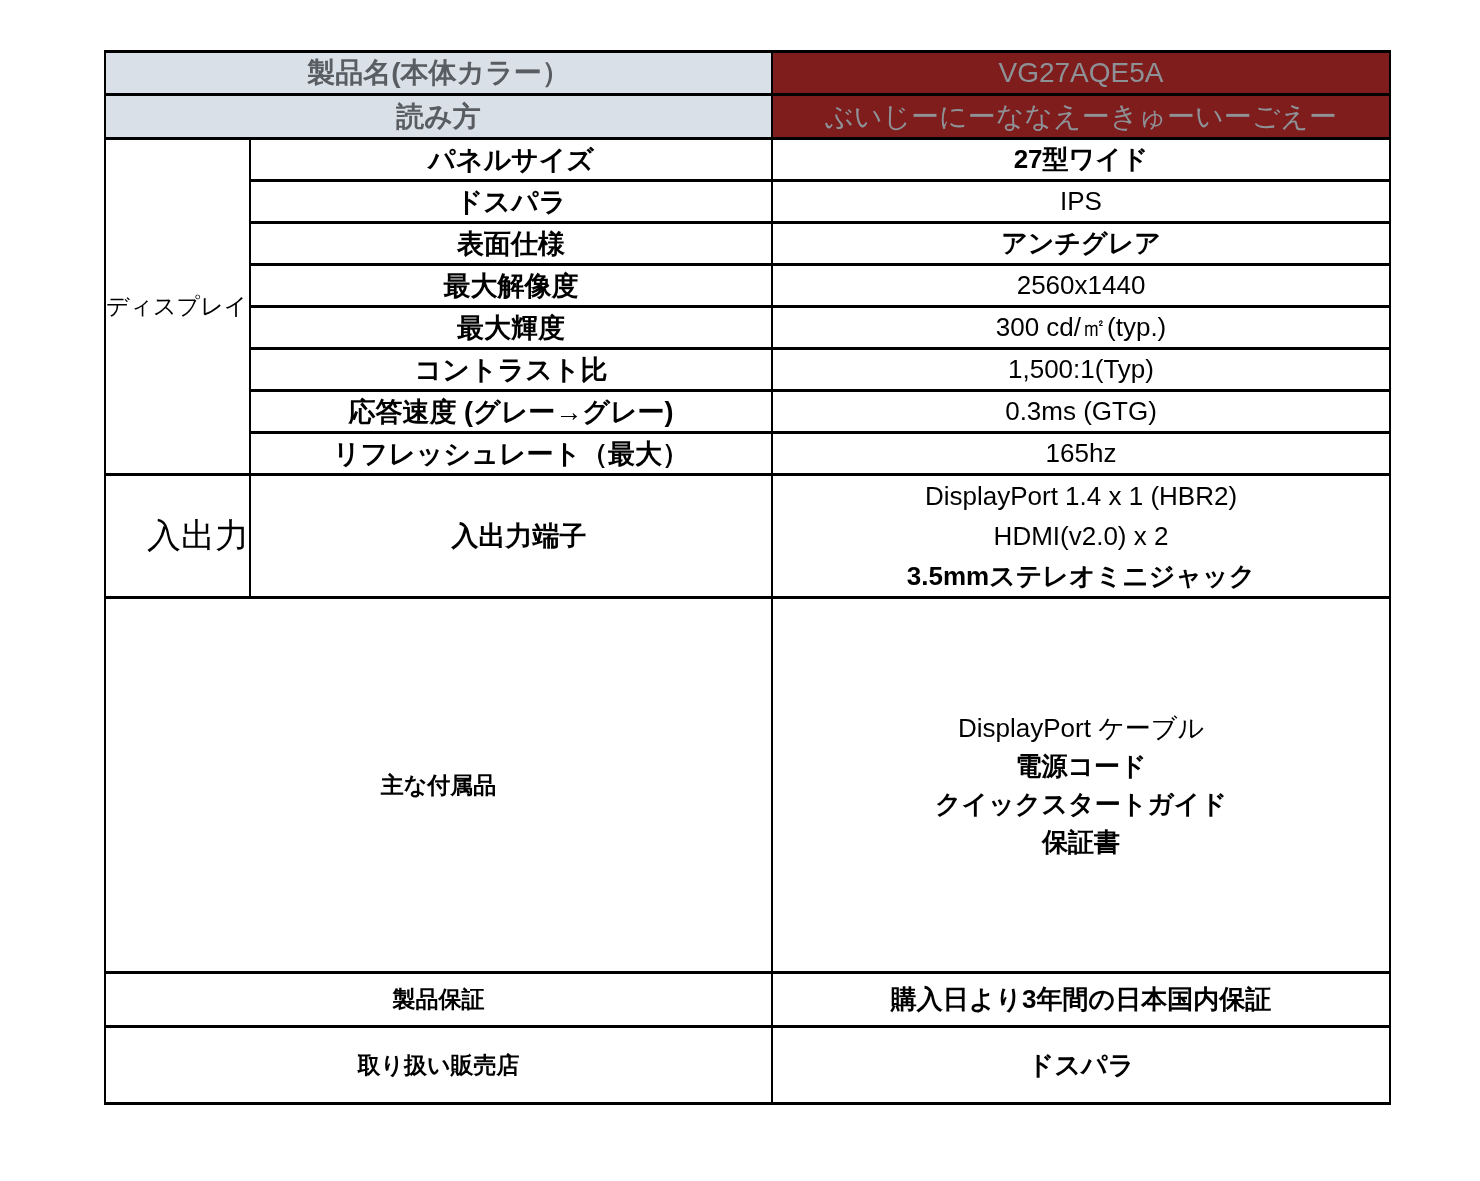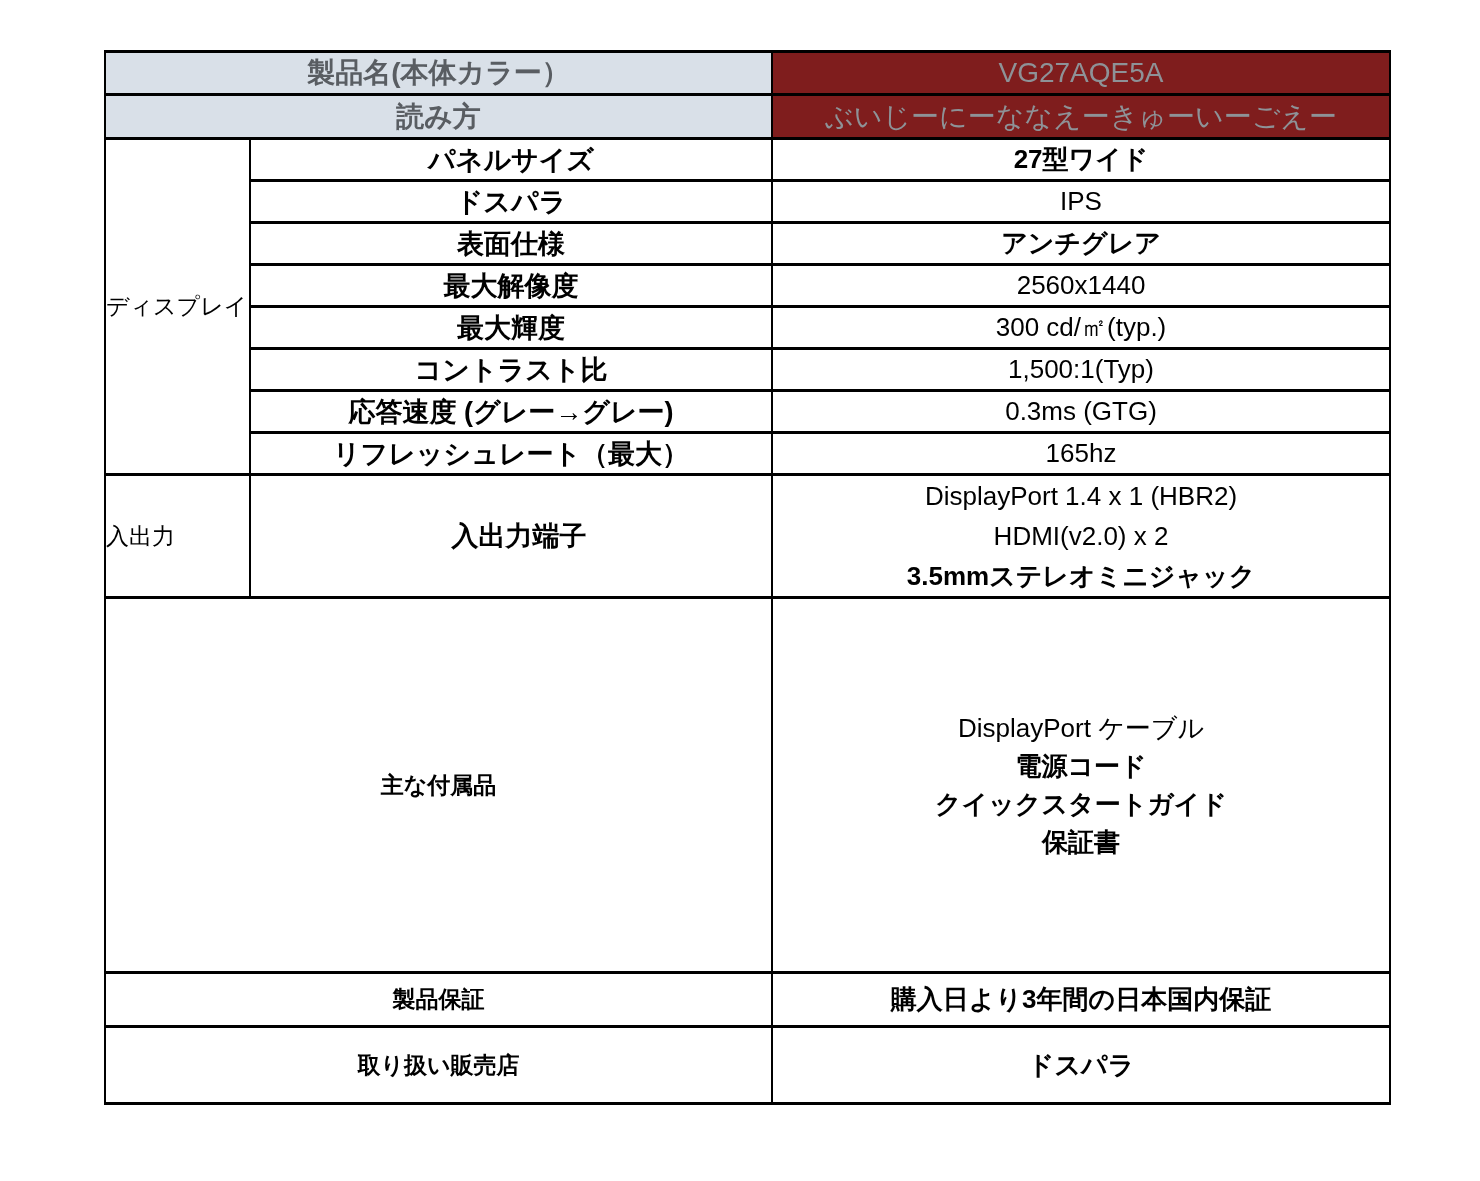--- a/index.html
+++ b/index.html
@@ -50,23 +50,23 @@
     text-align: center;
   }
   
   td.group-cell {
     font-weight: normal;
     font-size: 23px;
     text-align: left;
     padding-left: 2px;
   }
   td.group-cell.centered {
-    font-size: 23px;
-    text-align: left;
-    padding-left: 0;
+    font-size: 34px;
+    text-align: right;
+    padding-left: 8px;
   }
   
   td.spec-label {
     font-weight: bold;
     font-size: 27px;
     text-align: center;
     padding-left: 4px;
   }
   td.spec-label.centered {
     text-align: center;

